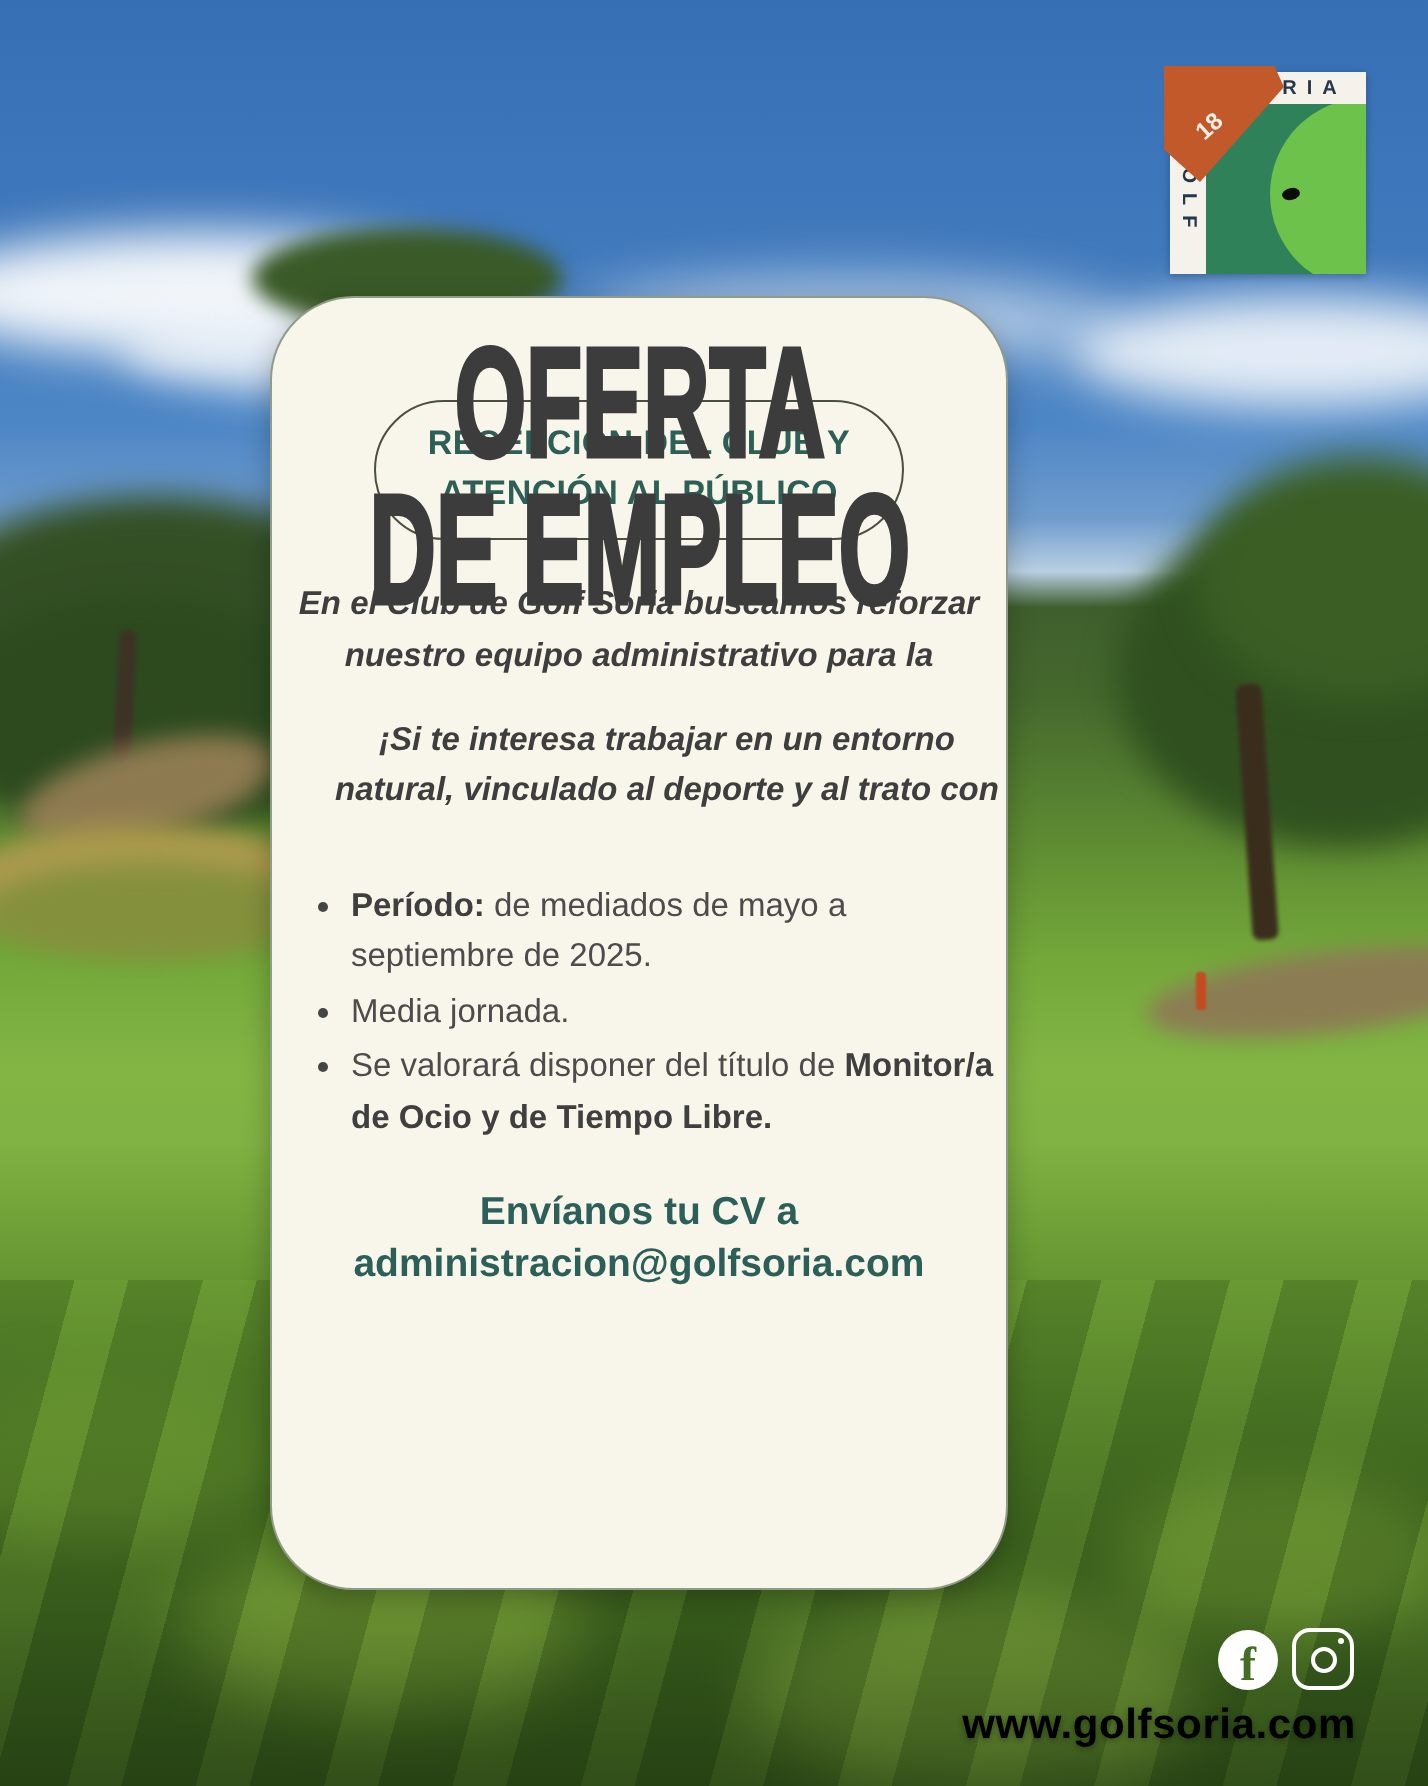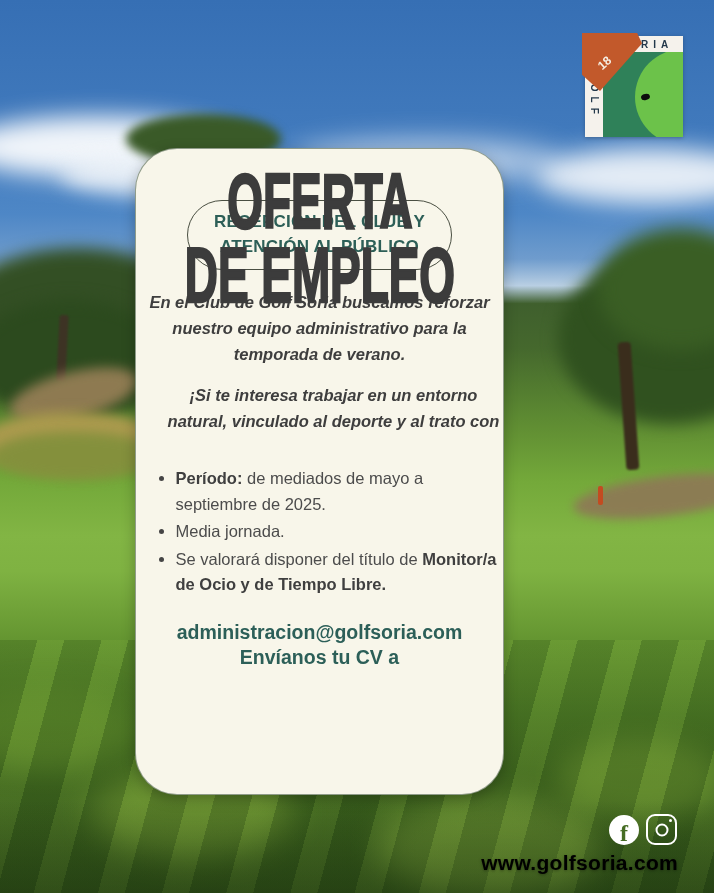--- a/index.html
+++ b/index.html
@@ -149,43 +149,42 @@
 
     <div class="badge"></div>
     <div class="badge-wrap">
       <div>RECEPCIÓN DEL CLUB Y</div>
       <div>ATENCIÓN AL PÚBLICO</div>
     </div>
 
     <div class="para intro">
       <div>En el Club de Golf Soria buscamos reforzar</div>
       <div>nuestro equipo administrativo para la</div>
-      <div>temporada de verano.</div>
     </div>
 
     <div class="para pitch">
       <div>¡Si te interesa trabajar en un entorno</div>
       <div>natural, vinculado al deporte y al trato con</div>
     </div>
 
     <ul class="benefits">
       <li>
         <span class="b">Período:</span><span> de mediados de mayo a septiembre de 2025.</span><span class="b"></span>
       </li>
       <li>
         <span class="b"></span><span>Media jornada.</span><span class="b"></span>
       </li>
       <li>
         <span class="b"></span><span>Se valorará disponer del título de </span><span class="b">Monitor/a de Ocio y de Tiempo Libre.</span>
       </li>
     </ul>
 
     <div class="cv">
+      <div>Envíanos tu CV a</div>
       <div>administracion@golfsoria.com</div>
-      <div>Envíanos tu CV a</div>
     </div>
 
   </div>
 
   <div class="footer">
     <div class="social">
       <div class="fb">
           <span>f</span>
         </div>
       <div class="ig">

